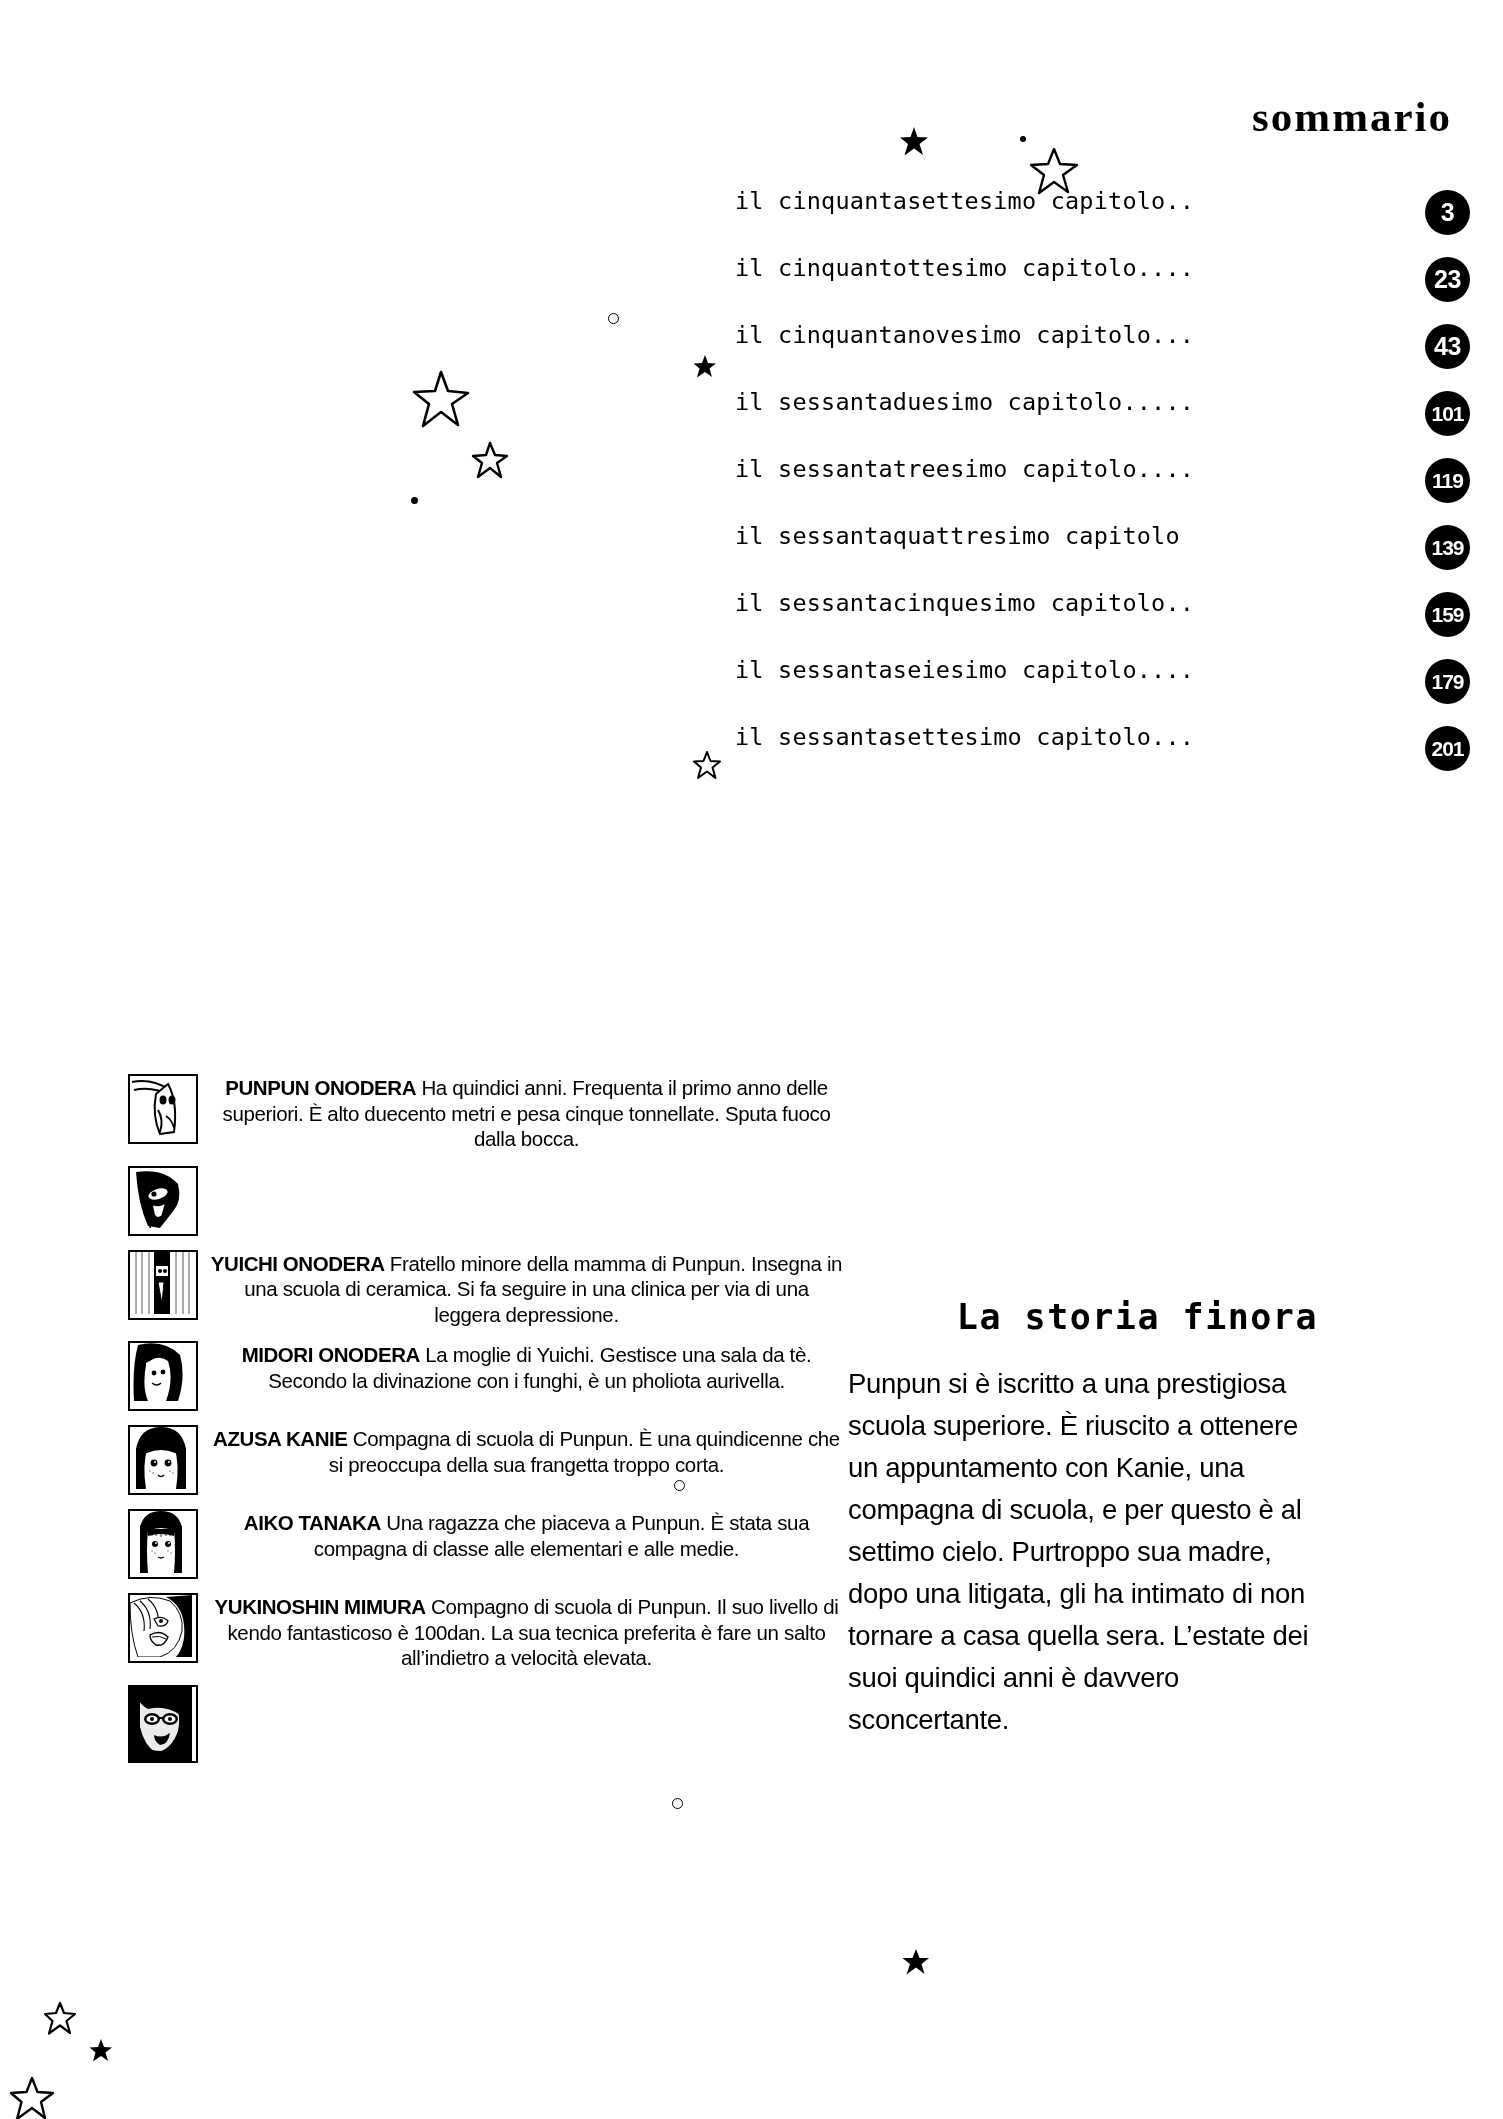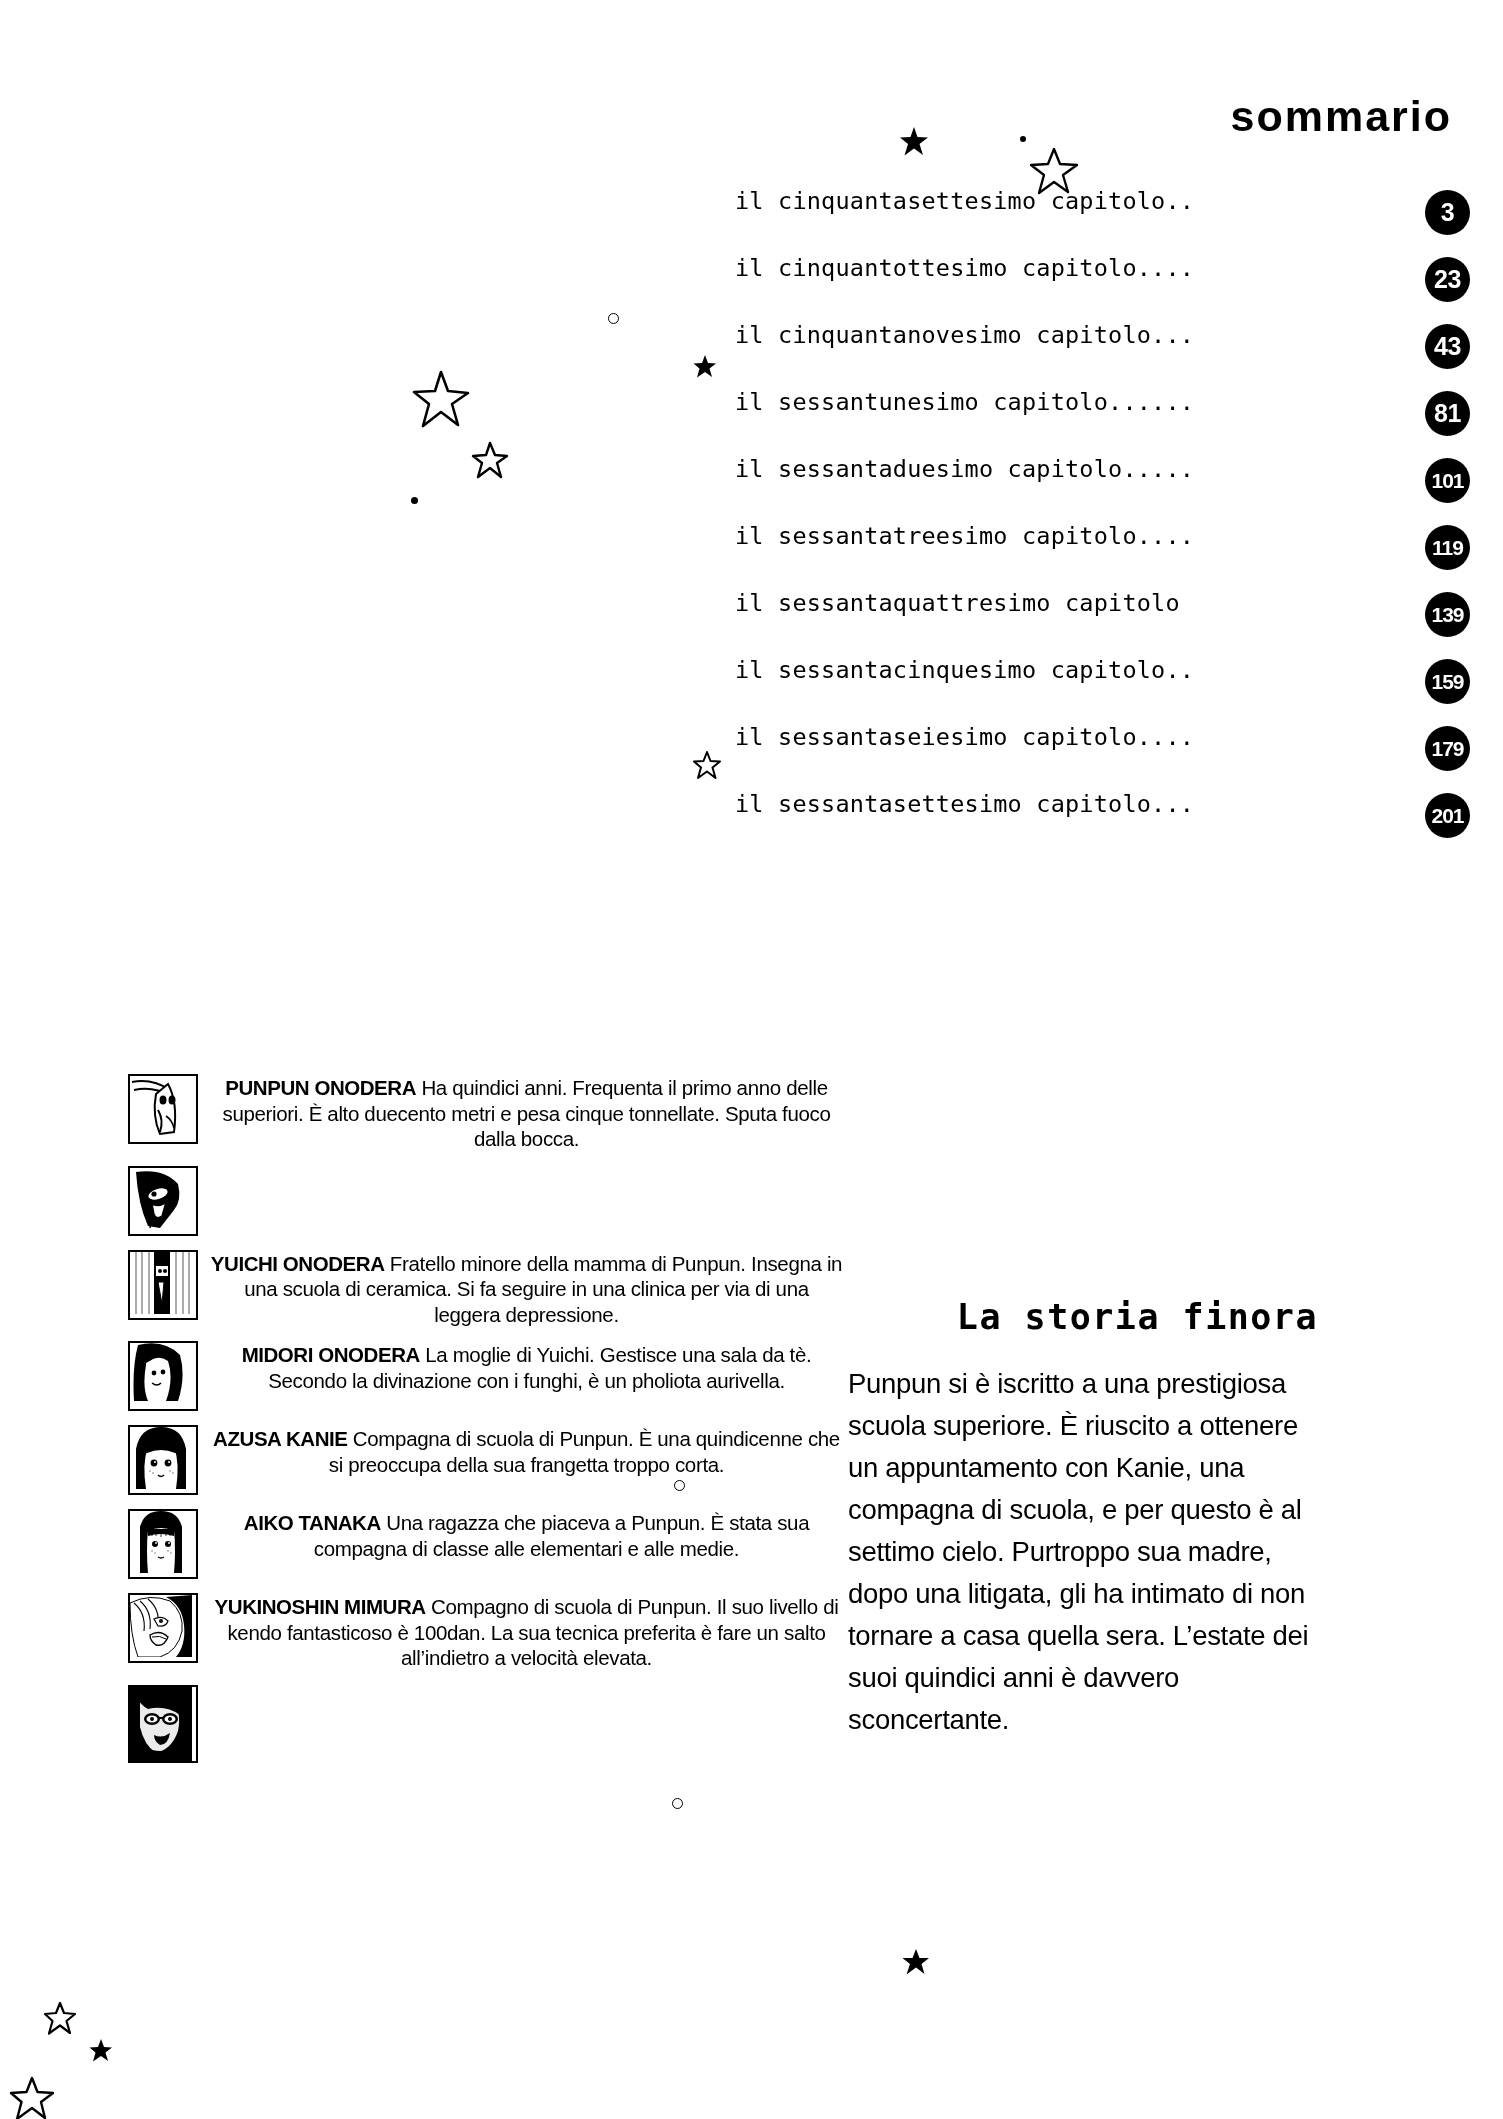--- a/index.html
+++ b/index.html
@@ -22,21 +22,21 @@
   .star svg { display: block; }
 
   
   .toc {
     position: absolute;
     left: 700px;
     top: 95px;
     width: 770px;
   }
   .toc-title {
-    font-family: Liberation Sans, sans-serif;
+    font-family: Liberation Serif, serif;
     font-weight: bold;
     font-size: 43px;
     letter-spacing: 2px;
     text-align: right;
     padding-right: 18px;
     line-height: 1;
     margin: 0 0 52px 0;
   }
   .toc-list {
     list-style: none;
@@ -239,26 +239,20 @@
         <span class="toc-spacer"></span>
         <span class="page-badge">23</span>
       </li>
       <li class="toc-row">
         <span class="toc-label">il cinquantanovesimo capitolo</span>
         <span class="toc-leader">...</span>
         <span class="toc-spacer"></span>
         <span class="page-badge">43</span>
       </li>
       <li class="toc-row">
-        <span class="toc-label">il sessantunesimo capitolo</span>
-        <span class="toc-leader">......</span>
-        <span class="toc-spacer"></span>
-        <span class="page-badge">81</span>
-      </li>
-      <li class="toc-row">
         <span class="toc-label">il sessantaduesimo capitolo</span>
         <span class="toc-leader">.....</span>
         <span class="toc-spacer"></span>
         <span class="page-badge wide">101</span>
       </li>
       <li class="toc-row">
         <span class="toc-label">il sessantatreesimo capitolo</span>
         <span class="toc-leader">....</span>
         <span class="toc-spacer"></span>
         <span class="page-badge wide">119</span>

